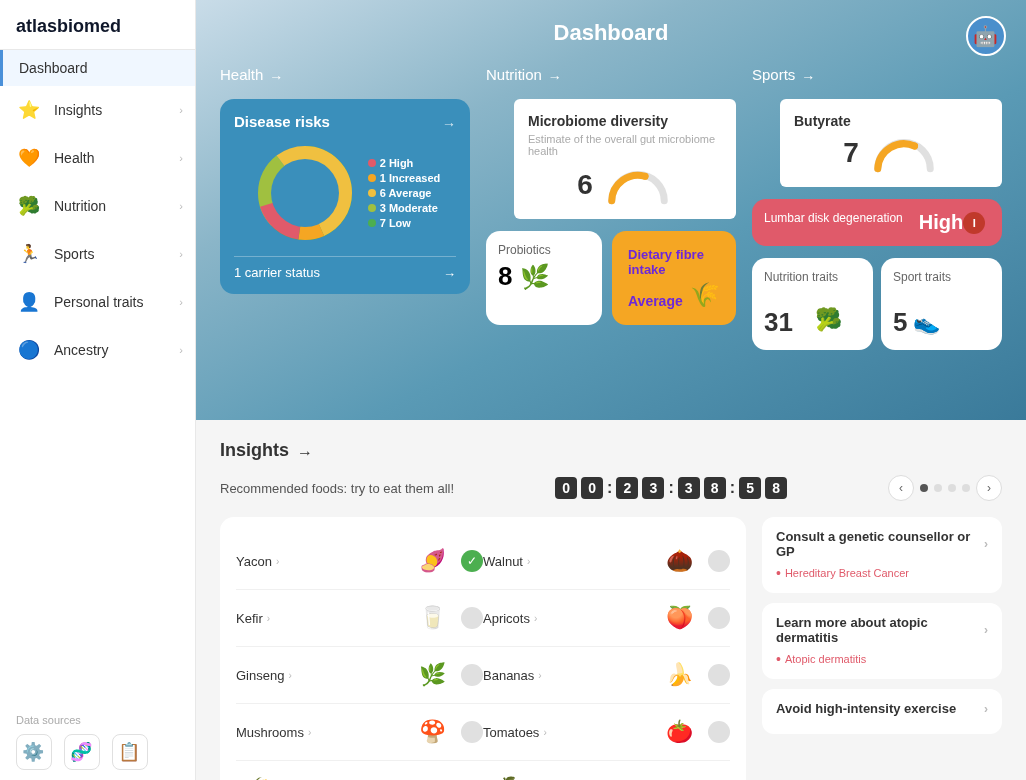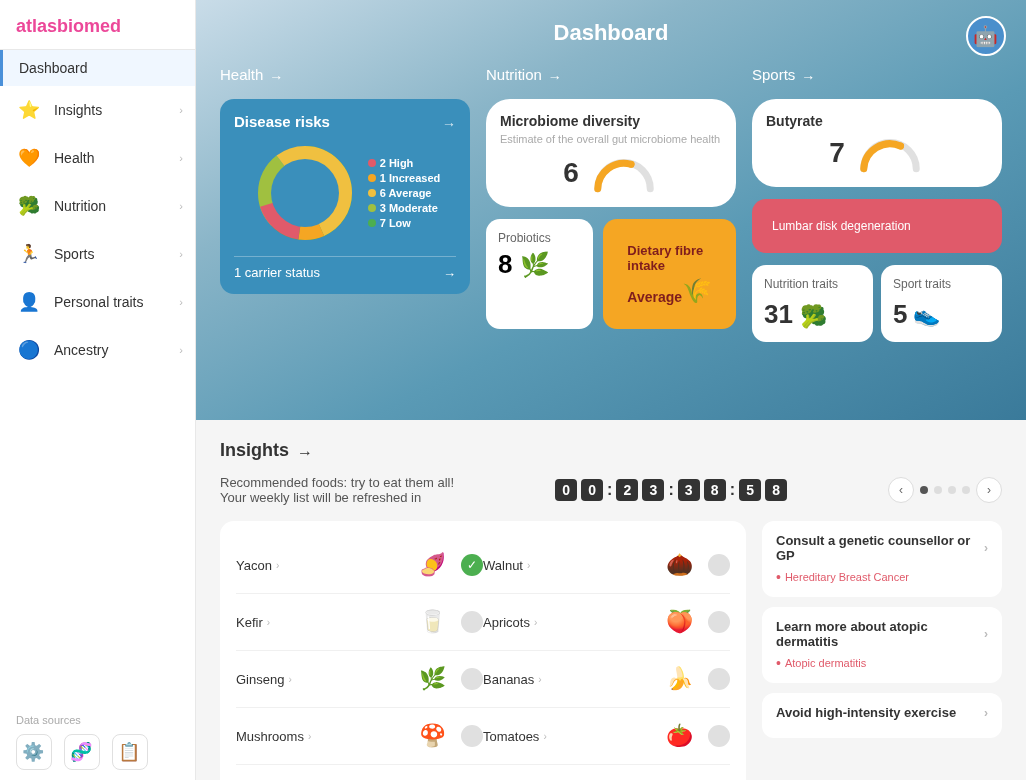--- a/index.html
+++ b/index.html
@@ -12,21 +12,21 @@
       background: #fff;
       border-right: 1px solid #e8e8e8;
       display: flex;
       flex-direction: column;
       height: 100%;
     }
     .sidebar-logo {
       padding: 16px 16px 12px;
       font-size: 18px;
       font-weight: 300;
-      color: #ec4899;
+      color: #0f172a;
       border-bottom: 1px solid #e8e8e8;
     }
     .sidebar-logo span { font-weight: 700; }
     .sidebar-item {
       display: flex;
       align-items: center;
       padding: 10px 16px;
       cursor: pointer;
       position: relative;
       font-size: 14px;
@@ -162,23 +162,24 @@
       display: flex;
       align-items: center;
       justify-content: space-between;
       border-top: 1px solid rgba(255,255,255,0.3);
       padding-top: 8px;
     }
 
     
     .card-white {
       background: #fff;
-      border-radius: 24px;
+      border-radius: 6px;
       padding: 14px;
       color: #333;
+      margin-left: 28px;
     }
     .card-white-title {
       font-size: 14px;
       font-weight: 700;
       margin-bottom: 4px;
     }
     .card-white-sub {
       font-size: 11px;
       color: #aaa;
       margin-bottom: 8px;
@@ -208,33 +209,33 @@
       align-items: center;
       justify-content: space-between;
     }
     .card-small-title { font-size: 12px; color: #666; margin-bottom: 4px; }
     .card-small-value { font-size: 26px; font-weight: 700; }
 
     
     .card-orange {
       background: #f5a623;
       border-radius: 14px;
-      padding: 24px;
-      color: #7f1d1d;
+      padding: 16px;
+      color: #6d28d9;
       display: flex;
       flex-direction: column;
     }
     .card-orange-title { font-size: 13px; font-weight: 700; margin-bottom: 4px; }
     .card-orange-sub { font-size: 14px; font-weight: 600; margin-top: auto; }
 
     
     .card-red {
       background: #e05a6a;
       border-radius: 14px;
-      padding: 20px;
+      padding: 12px;
       color: #fff;
       display: flex;
       flex-direction: row;
       gap: 16px;
     }
     .card-red-title { font-size: 12px; font-weight: 500; }
     .card-red-badge {
       background: #c0392b;
       width: 22px;
       height: 22px;
@@ -602,26 +603,30 @@
             <svg class="gauge-svg" viewBox="0 0 80 44">
               <path d="M10 40 A30 30 0 0 1 70 40" fill="none" stroke="#e0e0e0" stroke-width="8" stroke-linecap="round"></path>
               <path d="M10 40 A30 30 0 0 1 52 14" fill="none" stroke="#f5a623" stroke-width="8" stroke-linecap="round"></path>
               <circle cx="52" cy="14" r="4" fill="#f5a623"></circle>
             </svg>
           </div>
         </div>
 
         <div class="card-red">
           <div class="card-red-title">Lumbar disk degeneration</div>
+          <div style="display:flex;align-items:center;justify-content:space-between;">
+            <div class="card-red-value">High</div>
+            <div class="card-red-badge">I</div>
+          </div>
         </div>
 
         <div style="display:flex;gap:8px;">
           <div class="card-small" style="flex:1;flex-direction:column;align-items:flex-start;gap:4px;">
             <div class="card-small-title">Nutrition traits</div>
-            <div style="display:flex;align-items:flex-end;gap:7px;">
+            <div style="display:flex;align-items:flex-start;gap:22px;margin-top:15px;">
               <div class="card-small-value">31</div>
               <span style="font-size:22px;">🥦</span>
             </div>
           </div>
           <div class="card-small" style="flex:1;flex-direction:column;align-items:flex-start;gap:4px;">
             <div class="card-small-title">Sport traits</div>
             <div style="display:flex;align-items:center;gap:6px;">
               <div class="card-small-value">5</div>
               <span style="font-size:22px;">👟</span>
             </div>
@@ -635,21 +640,20 @@
   <div class="insights-section">
 
     <div class="insights-header">
       <span>Insights</span>
       <span style="font-size:16px;">→</span>
     </div>
 
     <div class="refresh-row">
       <div>
         <div style="font-size:13px;color:#555;text-align:right;">Recommended foods: try to eat them all!</div>
-        <div style="font-size:13px;color:#555;">Your weekly list will be refreshed in</div>
       </div>
       <div class="timer">
         <span class="timer-seg">0</span>
         <span class="timer-seg">0</span>
         <span class="timer-colon">:</span>
         <span class="timer-seg">2</span>
         <span class="timer-seg">3</span>
         <span class="timer-colon">:</span>
         <span class="timer-seg">3</span>
         <span class="timer-seg">8</span>

